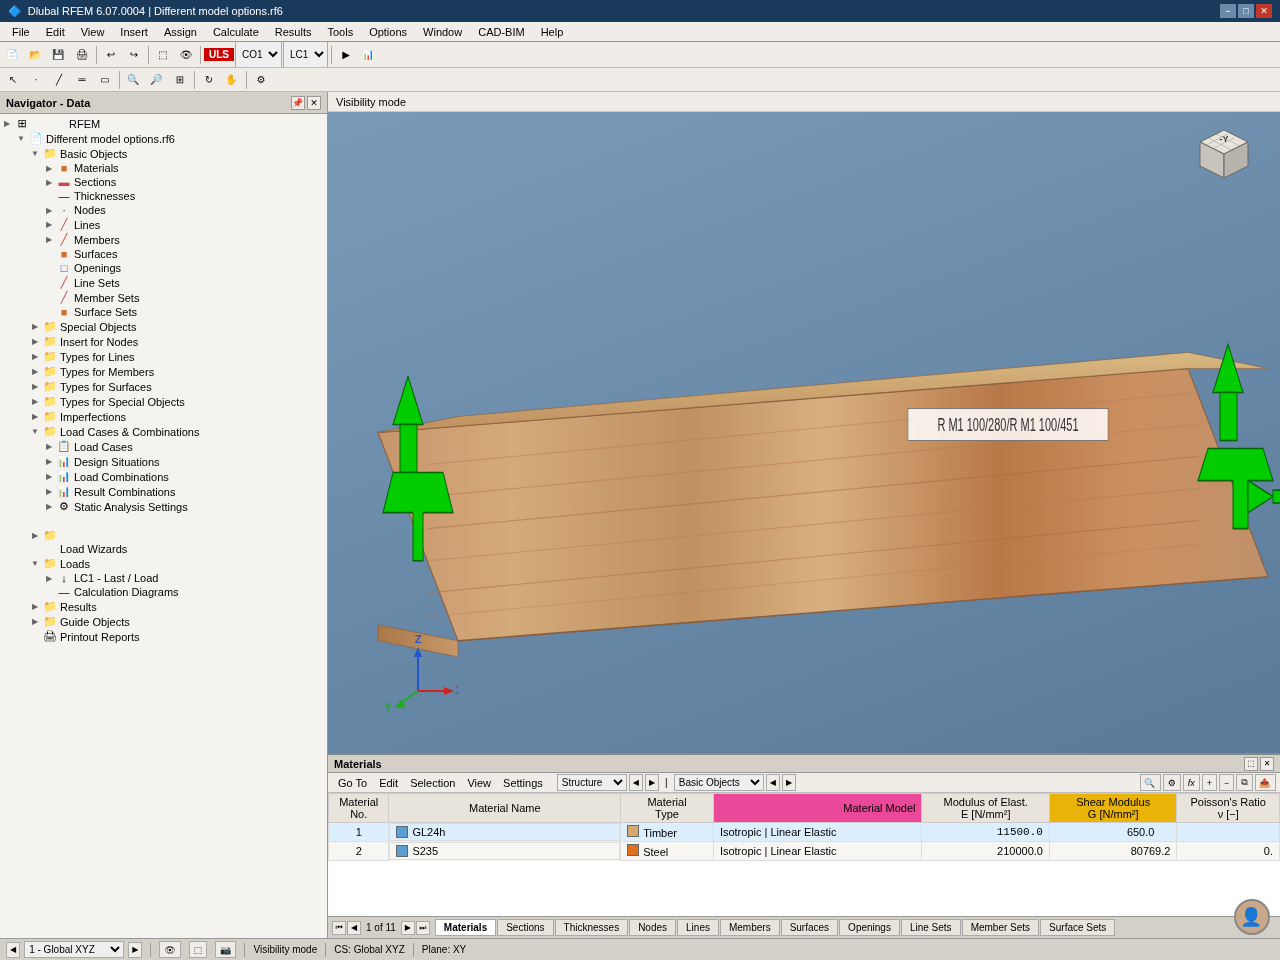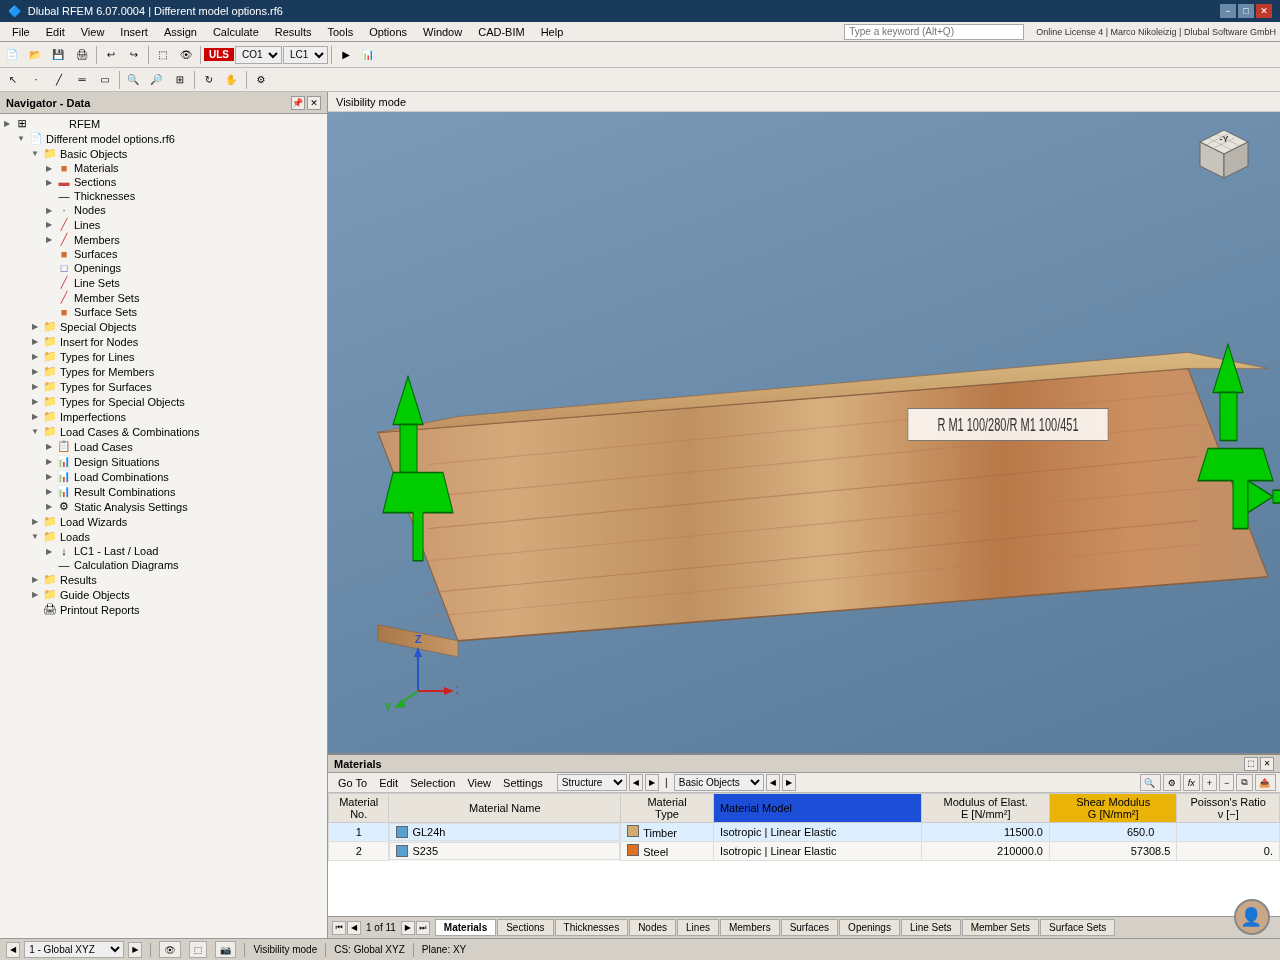--- a/index.html
+++ b/index.html
@@ -15,21 +15,21 @@
     
     #menu-bar { background: #f0ede8; border-bottom: 1px solid #999; height: 20px; display: flex; align-items: center; padding: 0 4px; }
     #menu-bar .menu-item { padding: 2px 8px; font-size: 11px; cursor: pointer; }
     #search-area { margin-left: auto; display: flex; align-items: center; gap: 4px; }
     #search-box { width: 180px; height: 16px; font-size: 10px; border: 1px solid #aaa; padding: 0 4px; }
 
     
     .toolbar { background: #f0ede8; border-bottom: 1px solid #bbb; height: 24px; display: flex; align-items: center; padding: 0 2px; gap: 1px; overflow: hidden; }
     .tb-btn { width: 22px; height: 20px; background: #f0ede8; border: 1px solid transparent; cursor: pointer; display: flex; align-items: center; justify-content: center; font-size: 10px; }
     .tb-sep { width: 1px; height: 18px; background: #aaa; margin: 0 2px; }
-    .tb-combo { height: 18px; font-size: 10px; border: 1px solid #aaa; padding: 0 2px; }
+    .tb-combo { height: 27px; font-size: 10px; border: 1px solid #aaa; padding: 0 2px; }
 
     
     #main-layout { display: flex; height: calc(960px - 22px - 20px - 24px - 24px - 22px); }
 
     
     #navigator { width: 328px; background: #f5f3ef; border-right: 1px solid #999; display: flex; flex-direction: column; overflow: hidden; }
     #nav-header { background: #d4d0c8; border-bottom: 1px solid #999; padding: 3px 6px; display: flex; align-items: center; justify-content: space-between; font-weight: bold; font-size: 11px; }
     #nav-header .nav-controls { display: flex; gap: 2px; }
     #nav-header .nav-btn { width: 14px; height: 14px; font-size: 9px; cursor: pointer; background: #f0ede8; border: 1px solid #999; display: flex; align-items: center; justify-content: center; }
     #nav-tree { flex: 1; overflow-y: auto; overflow-x: hidden; padding: 2px 0; }
@@ -84,24 +84,20 @@
   <div class="win-controls">
     <button class="win-btn">−</button>
     <button class="win-btn">□</button>
     <button class="win-btn close">✕</button>
   </div>
 </div>
 
 <div id="menu-bar">
   <div id="menu-items">
   <span class="menu-item">File</span><span class="menu-item">Edit</span><span class="menu-item">View</span><span class="menu-item">Insert</span><span class="menu-item">Assign</span><span class="menu-item">Calculate</span><span class="menu-item">Results</span><span class="menu-item">Tools</span><span class="menu-item">Options</span><span class="menu-item">Window</span><span class="menu-item">CAD-BIM</span><span class="menu-item">Help</span></div>
-  <div id="search-area">
-    <input type="text" id="search-box" placeholder="Type a keyword (Alt+Q)" style="">
-    <span style="font-size:9px; color:#333; margin-left:8px;">Online License 4 | Marco Nikoleizig | Dlubal Software GmbH</span>
-  </div>
 </div>
 
 <div class="toolbar" style="height:26px;">
   <button class="tb-btn">📄</button>
   <button class="tb-btn">📂</button>
   <button class="tb-btn">💾</button>
   <button class="tb-btn">🖨</button>
   <div class="tb-sep"></div>
   <button class="tb-btn">↩</button>
   <button class="tb-btn">↪</button>
@@ -281,21 +277,21 @@
           <span style="font-size: 11px;">Result Combinations</span>
         </div>
         <div class="tree-item" style="padding-left: 42px;">
           <span style="width: 14px; text-align: center; font-size: 8px; flex-shrink: 0; color: rgb(102, 102, 102);">▶</span>
           <span style="width: 16px; text-align: center; font-size: 11px; flex-shrink: 0; margin-right: 2px;">⚙</span>
           <span style="font-size: 11px;">Static Analysis Settings</span>
         </div>
         <div class="tree-item" style="padding-left: 28px;">
           <span style="width: 14px; text-align: center; font-size: 8px; flex-shrink: 0; color: rgb(102, 102, 102);">▶</span>
           <span style="width: 16px; text-align: center; font-size: 11px; flex-shrink: 0; margin-right: 2px;">📁</span>
-          <span style="font-size: 11px;">Load Wizards</span>
+          <span style="font-size: 11px; margin-top: 28px;">Load Wizards</span>
         </div>
         <div class="tree-item" style="padding-left: 28px;">
           <span style="width: 14px; text-align: center; font-size: 8px; flex-shrink: 0; color: rgb(102, 102, 102);">▼</span>
           <span style="width: 16px; text-align: center; font-size: 11px; flex-shrink: 0; margin-right: 2px;">📁</span>
           <span style="font-size: 11px;">Loads</span>
         </div>
         <div class="tree-item" style="padding-left: 42px;">
           <span style="width: 14px; text-align: center; font-size: 8px; flex-shrink: 0; color: rgb(102, 102, 102);">▶</span>
           <span style="width: 16px; text-align: center; font-size: 11px; flex-shrink: 0; margin-right: 2px;">↓</span>
           <span style="font-size: 11px;">LC1 - Last / Load</span>
@@ -460,43 +456,43 @@
         </div>
       </div>
 
       <div style="flex:1; overflow-y:auto; overflow-x:auto;">
         <table id="materials-table" style="width:100%; border-collapse:collapse; font-size:11px; min-width:700px;">
           <thead>
             <tr>
               <th style="background:#e8e4dc; border:1px solid #ccc; padding:2px 6px; text-align:center; white-space:nowrap; width:50px;">Material<br>No.</th>
               <th style="background:#e8e4dc; border:1px solid #ccc; padding:2px 6px; text-align:center; width:200px;">Material Name</th>
               <th style="background:#e8e4dc; border:1px solid #ccc; padding:2px 6px; text-align:center; width:80px;">Material<br>Type</th>
-              <th style="background:#1d4ed8; border:1px solid #ccc; padding:2px 6px; text-align:left; width:180px;">Material Model</th>
+              <th style="background:#ec4899; border:1px solid #ccc; padding:2px 6px; text-align:right; width:180px;">Material Model</th>
               <th style="background:#e8e4dc; border:1px solid #ccc; padding:2px 6px; text-align:center; width:110px;">Modulus of Elast.<br>E [N/mm²]</th>
               <th style="background:#eab308; border:1px solid #ccc; padding:2px 6px; text-align:center; width:110px;">Shear Modulus<br>G [N/mm²]</th>
               <th style="background:#e8e4dc; border:1px solid #ccc; padding:2px 6px; text-align:center; width:80px;">Poisson's Ratio<br>ν [−]</th>
             </tr>
           </thead>
           <tbody id="materials-tbody">
           <tr style="background: rgb(221, 238, 255);">
                 <td style="text-align: center; border: 1px solid rgb(221, 221, 221); padding: 2px 6px;">1</td>
                 <td style="border: 1px solid rgb(221, 221, 221); padding: 2px 6px; display: flex; align-items: center; gap: 4px;"><span style="width: 12px; height: 12px; background: rgb(90, 159, 212); border: 1px solid rgb(102, 102, 102); display: inline-block; flex-shrink: 0;"></span>GL24h</td>
                 <td style="border: 1px solid rgb(221, 221, 221); padding: 2px 6px;"><span style="width: 12px; height: 12px; background: rgb(212, 170, 112); border: 1px solid rgb(102, 102, 102); display: inline-block; margin-right: 4px; flex-shrink: 0;"></span>Timber</td>
                 <td style="border: 1px solid rgb(221, 221, 221); padding: 2px 6px;">Isotropic | Linear Elastic</td>
-                <td style="border: 1px solid rgb(221, 221, 221); padding: 2px 6px; text-align: right;">11500.0</td>
+                <td style="border: 1px solid rgb(221, 221, 221); padding: 2px 6px; text-align: right; font-family: Liberation Mono, monospace;">11500.0</td>
                 <td style="border: 1px solid rgb(221, 221, 221); padding: 2px 22px; text-align: right;">650.0</td>
                 <td style="border: 1px solid rgb(221, 221, 221); padding: 2px 6px; text-align: right;"></td>
               </tr>
               <tr>
                 <td style="text-align: center; border: 1px solid rgb(221, 221, 221); padding: 2px 6px;">2</td>
                 <td style="border: 1px solid rgb(221, 221, 221); padding: 2px 6px; display: flex; align-items: center; gap: 4px;"><span style="width: 12px; height: 12px; background: rgb(90, 159, 212); border: 1px solid rgb(102, 102, 102); display: inline-block; flex-shrink: 0;"></span>S235</td>
                 <td style="border: 1px solid rgb(221, 221, 221); padding: 2px 6px;"><span style="width: 12px; height: 12px; background: rgb(224, 112, 32); border: 1px solid rgb(102, 102, 102); display: inline-block; margin-right: 4px; flex-shrink: 0;"></span>Steel</td>
                 <td style="border: 1px solid rgb(221, 221, 221); padding: 2px 6px;">Isotropic | Linear Elastic</td>
                 <td style="border: 1px solid rgb(221, 221, 221); padding: 2px 6px; text-align: right;">210000.0</td>
-                <td style="border: 1px solid rgb(221, 221, 221); padding: 2px 6px; text-align: right;">57308.5</td>
+                <td style="border: 1px solid rgb(221, 221, 221); padding: 2px 6px; text-align: right;">80769.2</td>
                 <td style="border: 1px solid rgb(221, 221, 221); padding: 2px 6px; text-align: right;">0.</td>
               </tr>
             </tbody>
         </table>
       </div>
 
       <div id="bottom-tabs" style="background:#d4d0c8; border-top:1px solid #999; height:22px; display:flex; align-items:center; padding:0 4px; gap:1px; overflow:hidden; flex-shrink:0;">
         <div class="tab-nav" style="display:flex; align-items:center; gap:1px; margin-right:4px;">
           <button class="tab-nav-btn" style="width:14px;height:14px;font-size:8px;cursor:pointer;background:#f0ede8;border:1px solid #aaa;">⏮</button>
           <button class="tab-nav-btn" style="width:14px;height:14px;font-size:8px;cursor:pointer;background:#f0ede8;border:1px solid #aaa;">◀</button>

